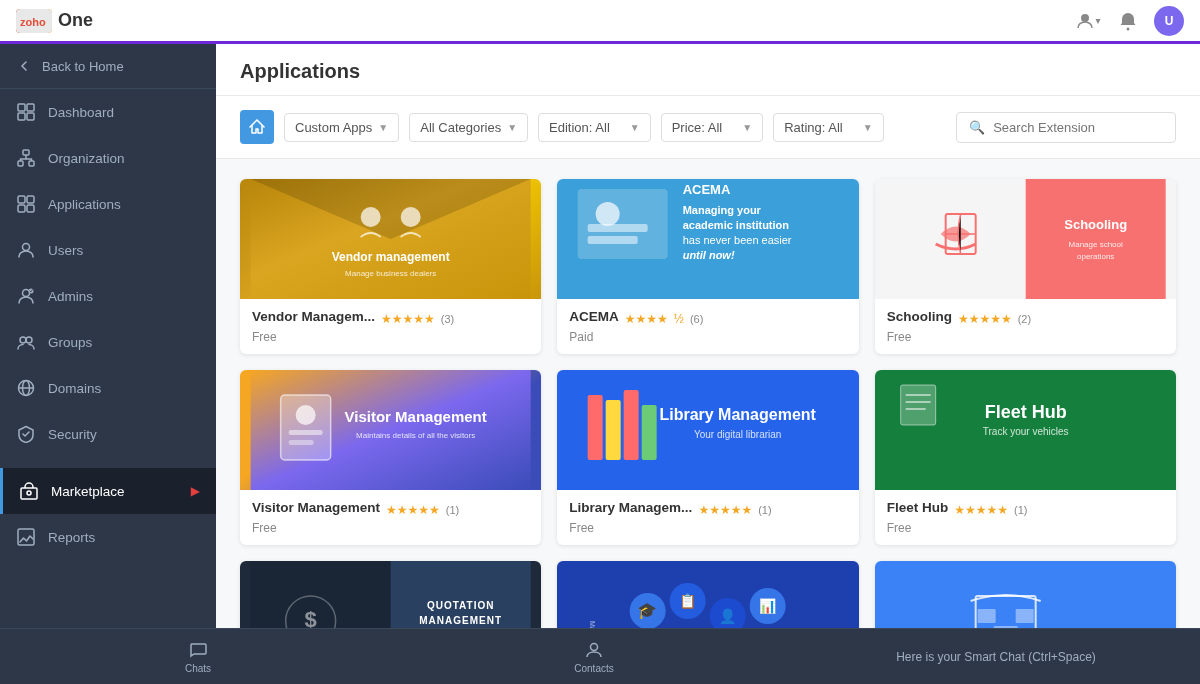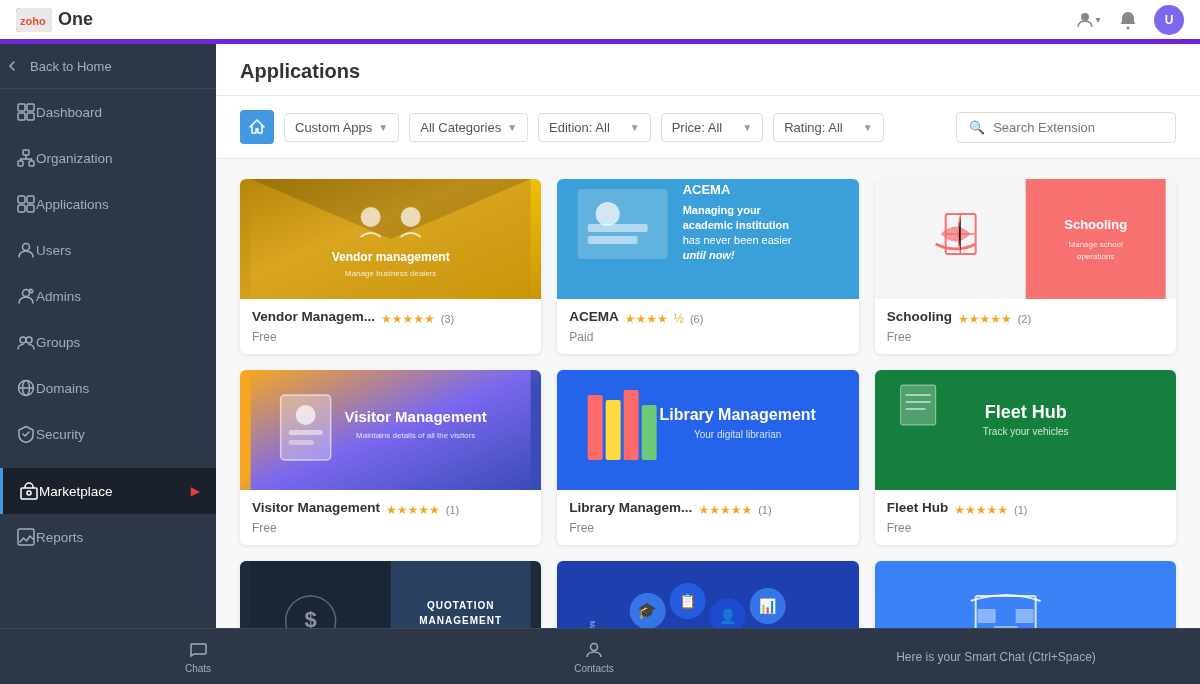--- a/index.html
+++ b/index.html
@@ -1,41 +1,41 @@
 <!DOCTYPE html>
 <html><head>
   <meta charset="utf-8">
   <style>
     * { box-sizing: border-box; margin: 0; padding: 0; }
     body { font-family: -apple-system, BlinkMacSystemFont, 'Segoe UI', Arial, sans-serif; font-size: 14px; background: #f0f0f0; display: flex; flex-direction: column; height: 684px; overflow: hidden; }
 
     
-    .topbar { height: 44px; background: #fff; display: flex; align-items: center; padding: 0 16px; border-bottom: 5px solid #6d28d9; z-index: 10; flex-shrink: 0; }
+    .topbar { height: 44px; background: #fff; display: flex; align-items: center; padding: 0 16px; border-bottom: 3px solid #6d28d9; z-index: 10; flex-shrink: 0; }
     .topbar-logo { display: flex; align-items: center; gap: 6px; }
     .zoho-logo { width: 36px; height: 24px; background: linear-gradient(135deg, #e44c3a 0%, #e44c3a 50%, #f5a623 50%); border-radius: 4px; display: flex; align-items: center; justify-content: center; font-size: 9px; font-weight: bold; color: white; position: relative; overflow: hidden; }
     .topbar-title { font-size: 18px; font-weight: 600; color: #333; }
     .topbar-spacer { flex: 1; }
     .topbar-icons { display: flex; align-items: center; gap: 12px; }
     .topbar-icon { width: 28px; height: 28px; display: flex; align-items: center; justify-content: center; cursor: pointer; position: relative; }
     .avatar { width: 30px; height: 30px; border-radius: 50%; background: #7b68ee; display: flex; align-items: center; justify-content: center; color: white; font-size: 12px; font-weight: bold; }
 
     
     .main-layout { display: flex; flex: 1; overflow: hidden; }
 
     
     .sidebar { width: 216px; background: #2d3748; flex-shrink: 0; display: flex; flex-direction: column; overflow-y: auto; overflow-x: hidden; }
     .sidebar::-webkit-scrollbar { width: 4px; }
     .sidebar::-webkit-scrollbar-thumb { background: #4a5568; }
-    .sidebar-item { display: flex; align-items: center; gap: 0; padding: 13px 16px; color: #a0aec0; cursor: pointer; font-size: 13.5px; position: relative; transition: background 0.15s; }
+    .sidebar-item { display: flex; align-items: center; gap: 12px; padding: 13px 16px; color: #a0aec0; cursor: pointer; font-size: 13.5px; position: relative; transition: background 0.15s; }
     .sidebar-item.active { background: #1a202c; color: #fff; }
     .sidebar-item.active::left-border { content: ''; position: absolute; left: 0; top: 0; bottom: 0; width: 3px; background: #4299e1; }
     .sidebar-item-icon { width: 20px; height: 20px; display: flex; align-items: center; justify-content: center; flex-shrink: 0; }
     .sidebar-item-label { flex: 1; }
     .sidebar-arrow { font-size: 12px; color: #e53e3e; }
-    .sidebar-back { display: flex; align-items: center; gap: 10px; padding: 14px 4px; color: #a0aec0; cursor: pointer; font-size: 13px; border-bottom: 1px solid #3a4a5c; }
+    .sidebar-back { display: flex; align-items: center; gap: 10px; padding: 14px 16px; color: #a0aec0; cursor: pointer; font-size: 13px; border-bottom: 1px solid #3a4a5c; }
 
     
     .bottombar { height: 56px; background: #2d3748; display: flex; align-items: center; flex-shrink: 0; border-top: 1px solid #3a4a5c; }
     .bottom-item { flex: 1; display: flex; flex-direction: column; align-items: center; justify-content: center; gap: 3px; color: #a0aec0; cursor: pointer; font-size: 10px; padding: 6px; }
     .smart-chat-hint { flex: 1; display: flex; align-items: center; justify-content: center; color: #a0aec0; font-size: 12px; padding: 0 12px; }
 
     
     .content { flex: 1; overflow-y: auto; background: #f7f8fa; padding: 0; }
     .content::-webkit-scrollbar { width: 6px; }
     .content::-webkit-scrollbar-thumb { background: #ccc; }

